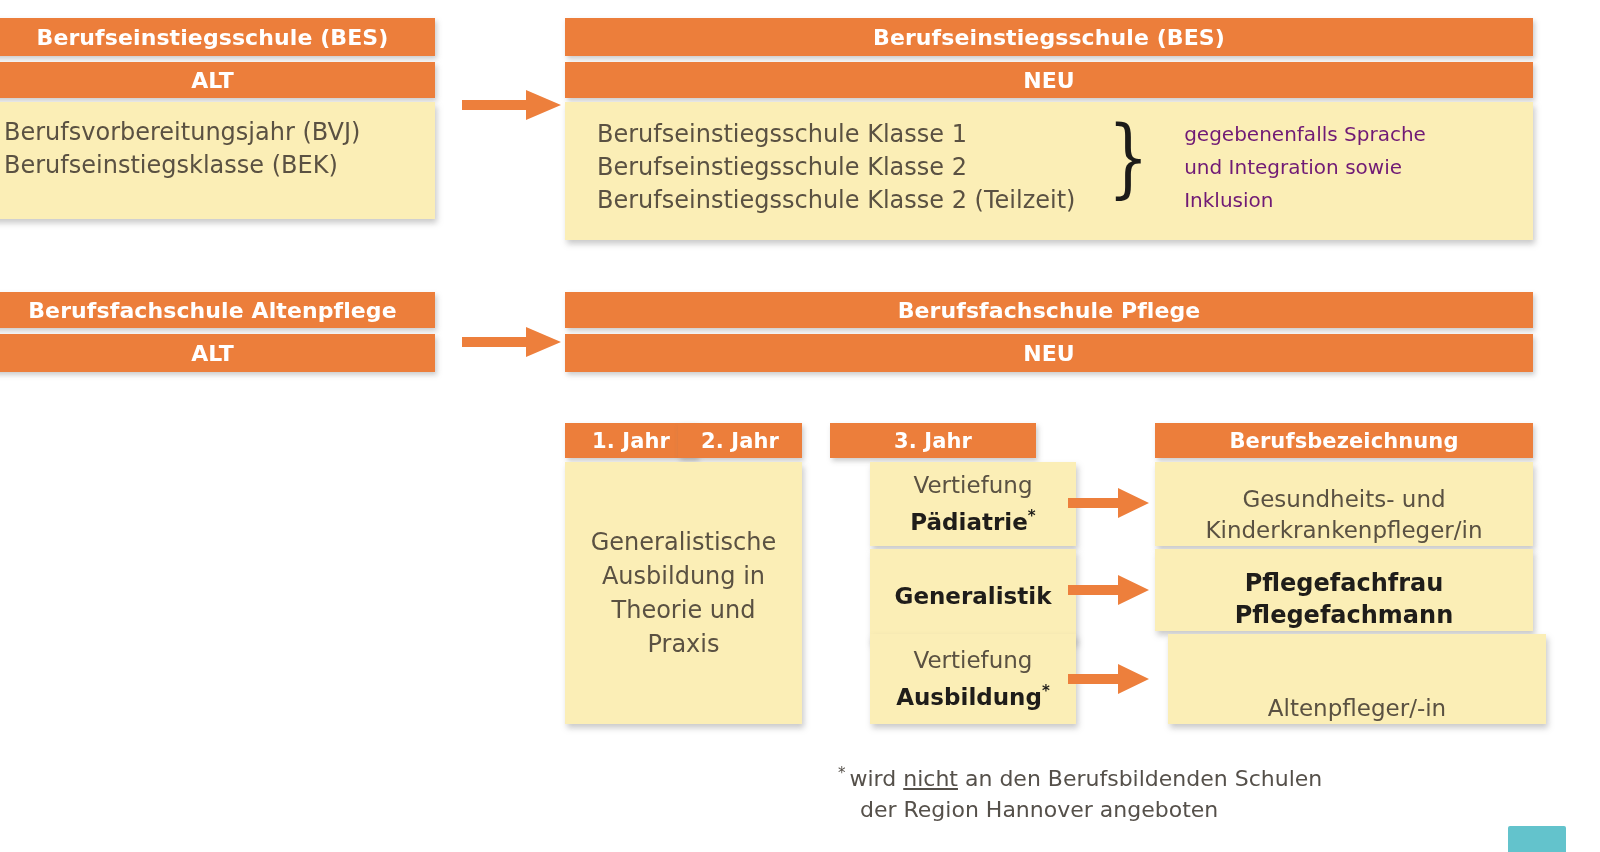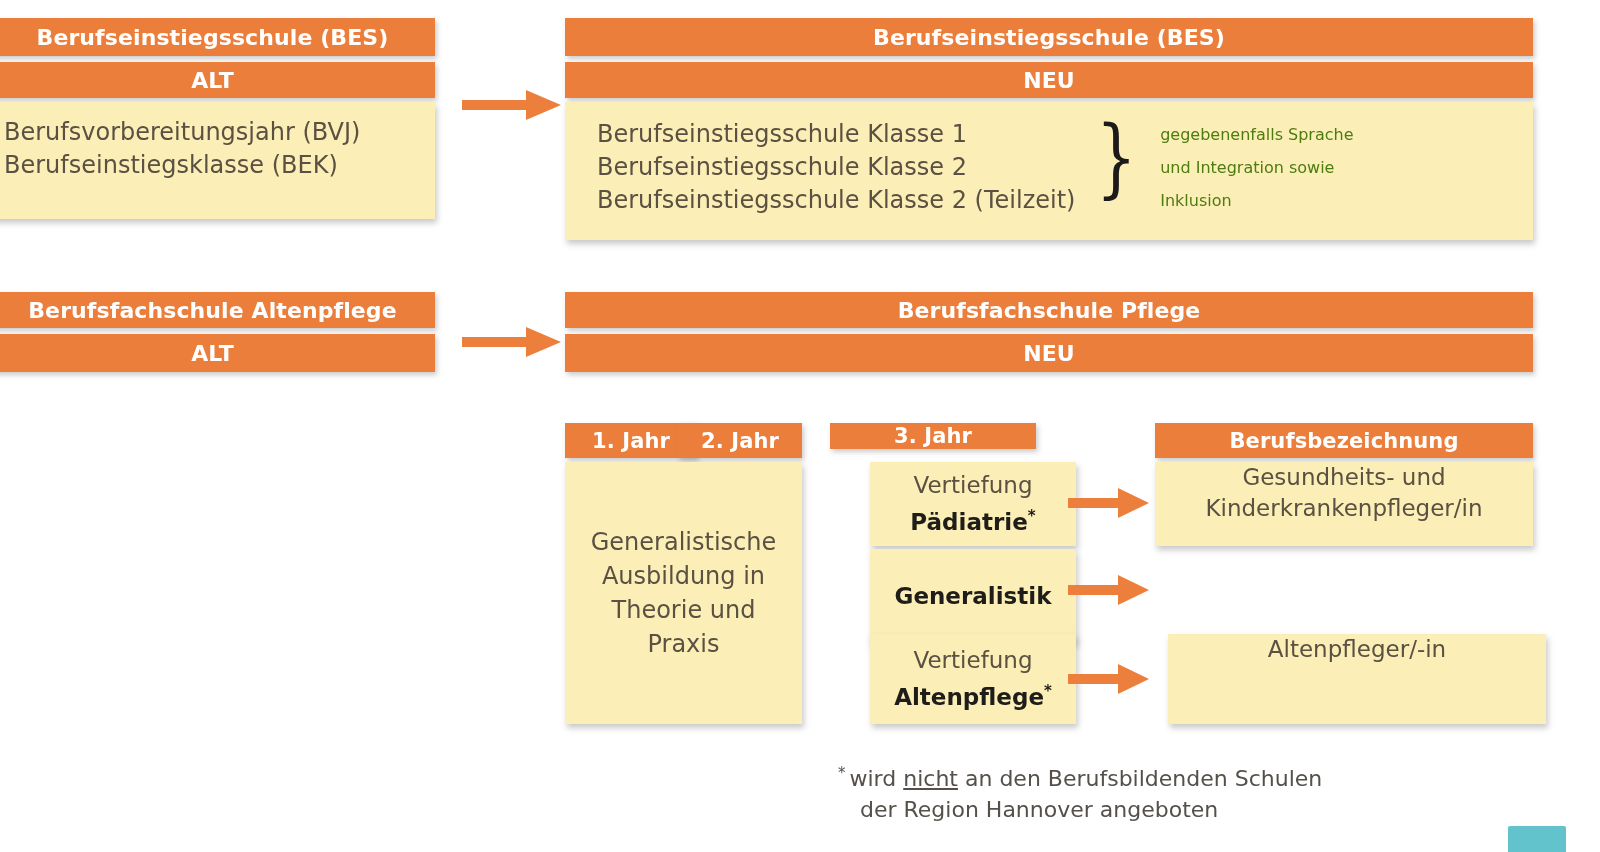--- a/index.html
+++ b/index.html
@@ -48,69 +48,69 @@
                      padding:14px 0 0 14px; }
   #bes-alt-body .line { font-size:24px; line-height:33px; color:#5a5142; }
 
   #bes-neu-title   { left:565px; top:18px;  width:968px; height:38px; font-size:22px; }
   #bes-neu-sub     { left:565px; top:62px;  width:968px; height:36px; font-size:22px; }
   #bes-neu-body    { left:565px; top:102px; width:968px; height:138px; }
 
   .bes-neu-inner {
     display:flex;
     padding:16px 0 0 32px;
-    gap:0px;
+    gap:12px;
   }
   .bes-neu-left  { }
   .bes-neu-left .line { font-size:24px; line-height:33px; color:#5a5142; white-space:nowrap; }
   .brace {
     font-size:86px;
     line-height:66px;
     color:#1c1b19;
     margin:6px 16px 0 14px;
     font-family:"DejaVu Serif", serif;
     font-weight:300;
     transform: scaleX(0.75);
   }
-  .bes-neu-right .line { font-size:16px; line-height:33px; color:#4d7c0f; white-space:nowrap; }
+  .bes-neu-right .line { font-size:20px; line-height:33px; color:#701a75; white-space:nowrap; }
 
   
   #bfs-alt-title { left:-10px; top:292px; width:445px; height:36px; font-size:22px; }
   #bfs-alt-sub   { left:-10px; top:334px; width:445px; height:38px; font-size:22px; }
 
   #bfs-neu-title { left:565px; top:292px; width:968px; height:36px; font-size:22px; }
   #bfs-neu-sub   { left:565px; top:334px; width:968px; height:38px; font-size:22px; }
 
   
   .arrow { position:absolute; display:block; }
 
   
   #yr-head-1 { left:565px; top:423px; width:132px; height:35px; font-size:21px; }
   #yr-head-2 { left:678px; top:423px; width:124px; height:35px; font-size:21px;text-align:right; }
   #yr-body   { left:565px; top:462px; width:237px; height:262px;
                display:flex; align-items:center; justify-content:center; }
   #yr-body .stack { text-align:center; }
   #yr-body .line { font-size:24px; line-height:34px; color:#5a5142; }
 
-  #j3-head { left:830px; top:423px; width:206px; height:26px; font-size:21px; }
+  #j3-head { left:830px; top:423px; width:206px; height:35px; font-size:21px; }
   .j3cell {
     position:absolute; left:830px; width:206px;
     display:flex; align-items:center; justify-content:center; text-align:center;margin-left:40px;
   }
   #j3-c1 { top:462px; height:84px; }
   #j3-c2 { top:549px; height:94px; }
   #j3-c3 { top:634px; height:90px; }
   .j3cell .line { font-size:23px; line-height:31px; color:#5a5142; }
   .j3cell .bold { font-weight:bold; color:#1f1d1a; }
   .star { font-size:15px; vertical-align:super; }
 
   #bz-head { left:1155px; top:423px; width:378px; height:35px; font-size:21px; }
   .bzcell {
     position:absolute; left:1155px; width:378px;
-    display:flex; align-items:flex-start; justify-content:center; text-align:center;
+    display:flex; align-items:flex-end; justify-content:center; text-align:center;
   }
   #bz-c1 { top:462px; height:84px; }
   #bz-c2 { top:549px; height:82px; }
   #bz-c3 { top:634px; height:90px;margin-left:13px; }
   .bzcell .line { font-size:23px; line-height:31px; color:#5a5142; }
   .bzcell .bold { font-weight:bold; color:#1f1d1a; font-size:24px; line-height:32px; }
 
   
   #footnote {
     position:absolute; left:838px; top:758px; width:620px;
@@ -191,21 +191,21 @@
 
   <div class="panel cream j3cell" id="j3-c2">
     <div>
       <div class="line bold"><span>Generalistik</span></div>
     </div>
   </div>
 
   <div class="panel cream j3cell" id="j3-c3">
     <div>
       <div class="line">Vertiefung</div>
-      <div class="line bold"><span>Altenpflege</span><span class="star">*</span></div>
+      <div class="line bold"><span>Ausbildung</span><span class="star">*</span></div>
     </div>
   </div>
 
   <svg class="arrow" style="left:1068px; top:487px;" width="82" height="32" viewBox="0 0 82 32">
     <path d="M0 11 H50 V1 L81 16 L50 31 V21 H0 Z" fill="#ED7F3C"></path>
   </svg>
   <svg class="arrow" style="left:1068px; top:574px;" width="82" height="32" viewBox="0 0 82 32">
     <path d="M0 11 H50 V1 L81 16 L50 31 V21 H0 Z" fill="#ED7F3C"></path>
   </svg>
   <svg class="arrow" style="left:1068px; top:663px;" width="82" height="32" viewBox="0 0 82 32">
@@ -214,20 +214,26 @@
 
   <div class="panel hdr" id="bz-head">Berufsbezeichnung</div>
 
   <div class="panel cream bzcell" id="bz-c1">
     <div>
       <div class="line">Gesundheits- und</div>
       <div class="line">Kinderkrankenpfleger/in</div>
     </div>
   </div>
 
+  <div class="panel cream bzcell" id="bz-c2">
+    <div>
+      <div class="line bold">Pflegefachfrau</div>
+      <div class="line bold">Pflegefachmann</div>
+    </div>
+  </div>
 
   <div class="panel cream bzcell" id="bz-c3">
     <div>
       <div class="line">Altenpfleger/-in</div>
     </div>
   </div>
 
   <div id="footnote">
     <div><span class="fstar">*</span><span>wird </span><u>nicht</u><span> an den Berufsbildenden Schulen</span></div>
     <div style="padding-left:22px;">der Region Hannover angeboten</div>

